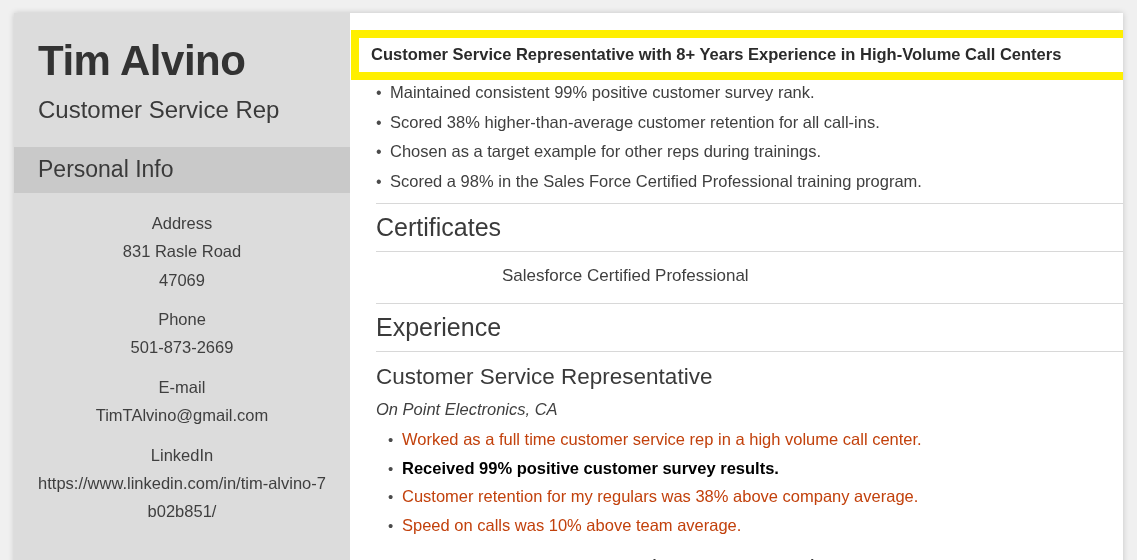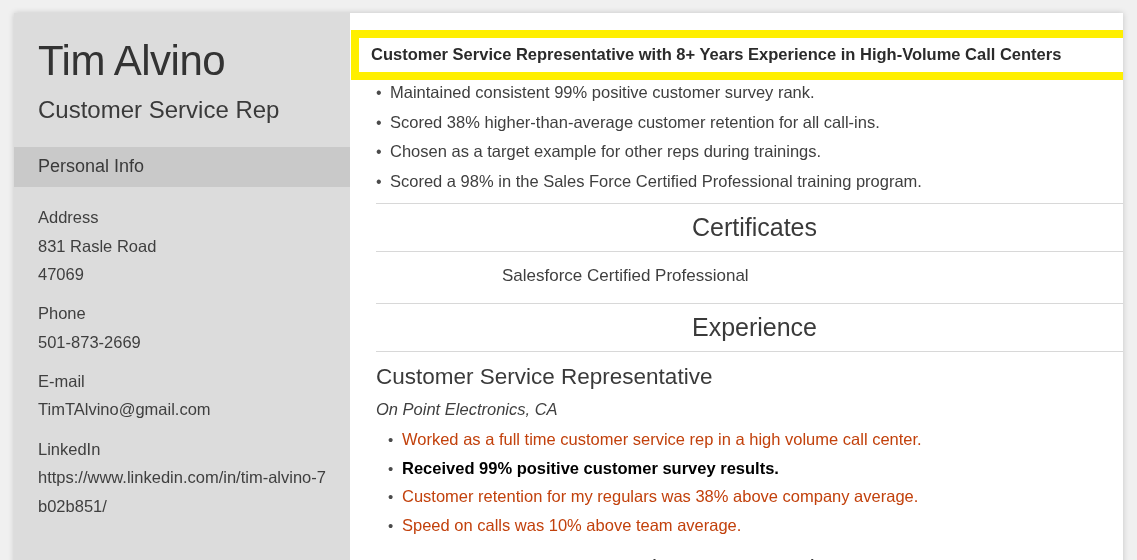--- a/index.html
+++ b/index.html
@@ -40,21 +40,21 @@
     box-sizing: border-box;
     position: relative;
   }
 
   .sidebar-header {
     padding: 26px 24px 16px 24px;
   }
 
   .name {
     font-size: 42px;
-    font-weight: 400;
+    font-weight: 700;
     color: #333333;
     letter-spacing: -0.5px;
     line-height: 1.05;
     margin: 0 0 14px 0;
     white-space: nowrap;
   }
 
   .job-title {
     font-size: 24px;
     font-weight: 400;
@@ -64,33 +64,34 @@
     white-space: nowrap;
   }
 
   .section-band {
     background: #c9c9c9;
     padding: 9px 24px 10px 24px;
     margin: 8px 0 0 0;
   }
 
   .section-band-text {
-    font-size: 18px;
+    font-size: 23px;
     font-weight: 400;
     color: #3a3a3a;
     line-height: 1.15;
     text-align: right;
   }
 
   .contact-list {
     padding: 16px 24px 0 24px;
   }
 
   .contact-group {
     margin-bottom: 11px;
+    text-align: center;
   }
 
   .contact-label {
     font-size: 16.5px;
     color: #3f3f3f;
     line-height: 1.72;
   }
 
   .contact-value {
     font-size: 16.5px;
@@ -165,21 +166,20 @@
     border-top: 1px solid #d8d8d8;
     height: 0;
   }
 
   .section-heading {
     font-size: 25px;
     font-weight: 400;
     color: #3a3a3a;
     padding: 10px 0 9px 0;
     line-height: 1.1;
-    text-align: center;
   }
 
   .cert-body {
     padding: 13px 0 16px 0;
   }
 
   .cert-item {
     font-size: 17px;
     color: #3f3f3f;
     padding-left: 126px;

